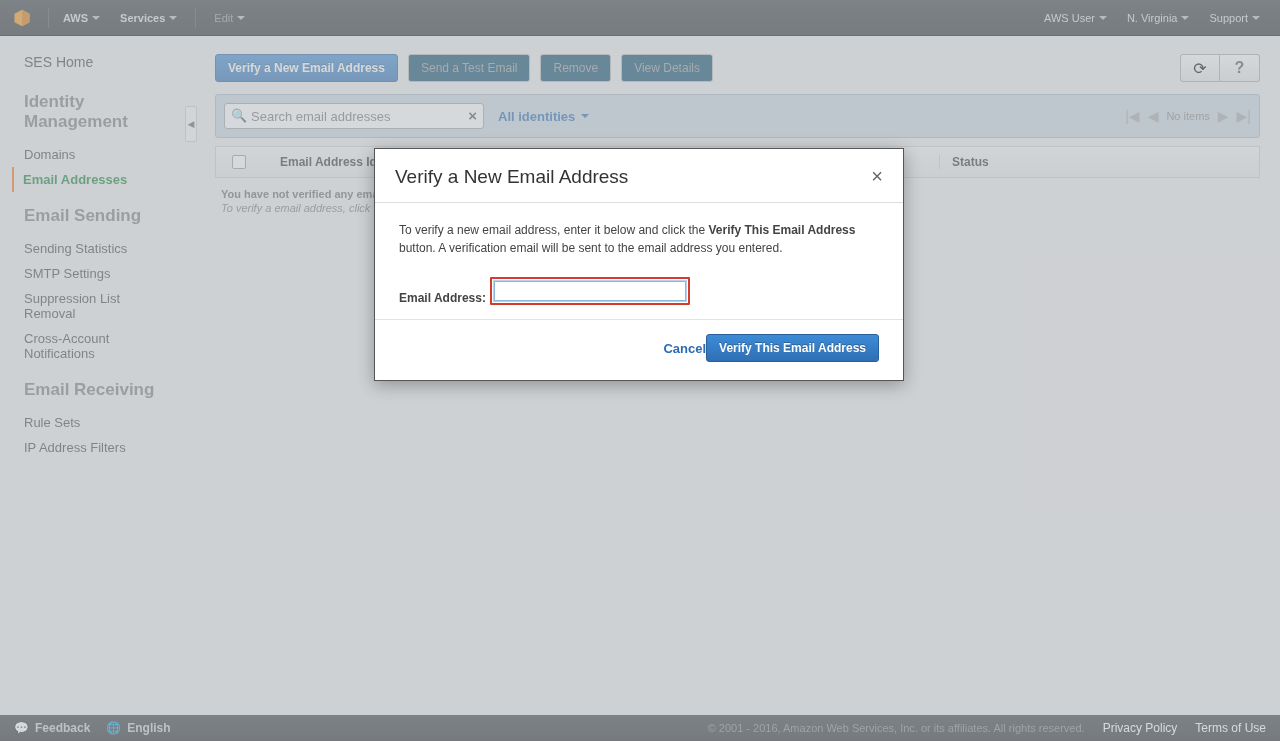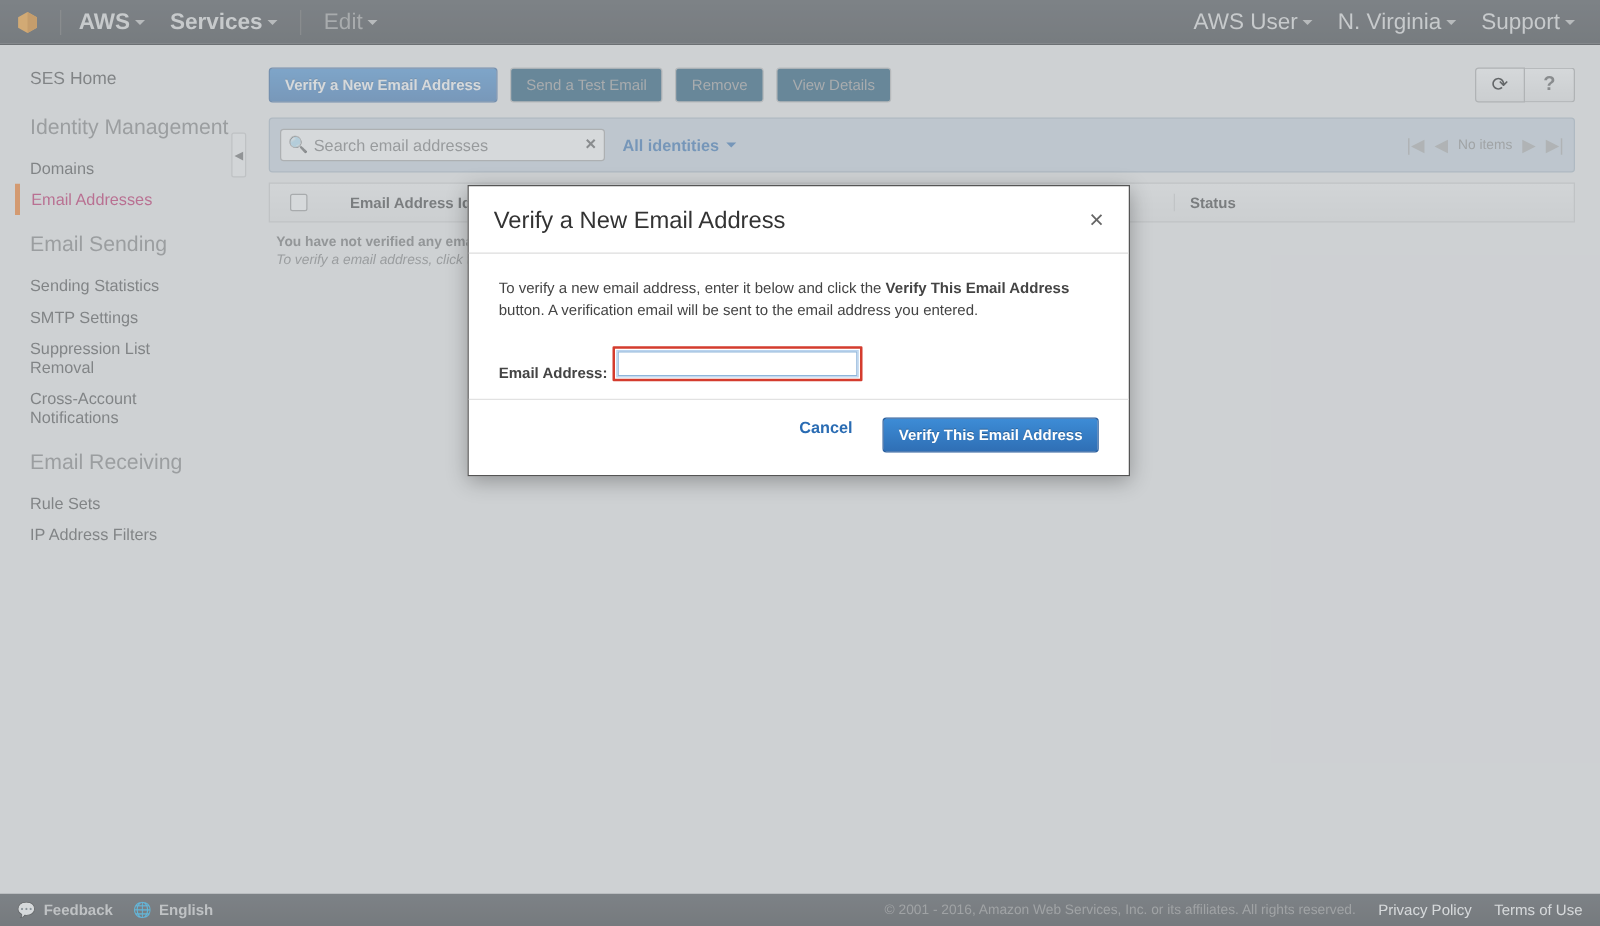--- a/index.html
+++ b/index.html
@@ -1,29 +1,29 @@
 <!DOCTYPE html>
 <html><head>
 <meta charset="utf-8">
 <style>
 *{margin:0;padding:0;box-sizing:border-box;font-family:Arial,Helvetica,sans-serif}
 body{width:1280px;height:741px;overflow:hidden;background:#ededed;position:relative}
-.topbar{height:36px;background:linear-gradient(#3b3f44,#2d3135);display:flex;align-items:center;color:#ccc;font-size:18px;padding:0 12px;border-bottom:1px solid #15171a}
+.topbar{height:36px;background:linear-gradient(#3b3f44,#2d3135);display:flex;align-items:center;color:#ccc;font-size:11px;padding:0 12px;border-bottom:1px solid #15171a}
 .cube-icon{width:20px;height:20px;margin-right:10px;display:inline-block}
 .topbar .nav{display:flex;align-items:center;gap:4px}
 .topbar .nav-item{color:#ddd;font-weight:bold;padding:4px 8px;display:flex;align-items:center;gap:4px;cursor:pointer}
 .topbar .sep{width:1px;height:20px;background:#555;margin:0 6px}
 .topbar .right{margin-left:auto;display:flex;gap:4px}
 .caret{width:0;height:0;border-left:4px solid transparent;border-right:4px solid transparent;border-top:4px solid #bbb;display:inline-block}
 .main{display:flex;height:679px}
 .sidebar{width:195px;padding:18px 12px 0 24px;font-size:13px;color:#444}
 .sidebar .home{font-size:14px;color:#444;margin-bottom:22px}
-.sidebar .section-h{color:#7d7d7d;font-size:17px;margin:14px 0 10px;font-weight:normal}
+.sidebar .section-h{color:#7d7d7d;font-size:17px;margin:14px 0 10px;font-weight:bold}
 .sidebar .item{padding:5px 0;color:#444;cursor:pointer;font-size:13px}
-.sidebar .item.active{color:#be185d;font-weight:normal;border-left:4px solid #f97316;margin-left:-12px;padding-left:9px}
+.sidebar .item.active{color:#15803d;font-weight:bold;border-left:2px solid #f97316;margin-left:-12px;padding-left:9px}
 .content{flex:1;position:relative;padding:18px 20px}
 .collapse-handle{position:absolute;left:-10px;top:70px;width:12px;height:36px;background:#f5f5f5;border:1px solid #ccc;border-radius:2px;display:flex;align-items:center;justify-content:center;font-size:9px;color:#666;cursor:pointer}
 .toolbar{display:flex;gap:10px;align-items:center}
 .btn{padding:6px 12px;border-radius:3px;font-size:12px;border:1px solid;cursor:pointer}
 .btn-primary{background:linear-gradient(#3d8cd6,#2f6fb5);color:#fff;border-color:#2a5f9e;font-weight:bold;text-shadow:0 -1px 0 rgba(0,0,0,.25)}
 .btn-disabled{background:#0c4a6e;color:#9b9b9b;border-color:#b8b8b8;cursor:default}
 .toolbar .right{margin-left:auto;display:flex;gap:0}
 .icon-btn{width:40px;height:28px;border:1px solid #aaa;background:linear-gradient(#fdfdfd,#e6e6e6);display:flex;align-items:center;justify-content:center;cursor:pointer}
 .icon-btn:first-child{border-radius:3px 0 0 3px}
 .icon-btn:last-child{border-radius:0 3px 3px 0;border-left:none}
@@ -52,21 +52,21 @@
 .modal-head{padding:16px 20px 14px;border-bottom:1px solid #ddd;display:flex;align-items:center}
 .modal-head h2{font-size:19px;color:#333;font-weight:normal}
 .modal-head .close{margin-left:auto;font-size:20px;color:#666;cursor:pointer}
 .modal-body{padding:18px 24px 14px;font-size:12px;color:#444;border-bottom:1px solid #e2e2e2}
 .modal-body p{line-height:1.5}
 .modal-body p b{font-weight:bold}
 .field-row{margin-top:20px;display:flex;align-items:flex-end;gap:4px}
 .field-row label{font-weight:bold;font-size:12px}
 .field-row .input-frame{border:2px solid #d43c2e;padding:2px;border-radius:1px}
 .field-row input{width:192px;height:20px;border:1px solid #8fb5da;background:#fff;padding:0 4px;outline:1px solid #b9d3ee}
-.modal-foot{padding:14px 24px 18px;display:flex;justify-content:flex-end;gap:24px}
+.modal-foot{padding:14px 24px 18px;display:flex;justify-content:flex-end;align-items:center;}
 .modal-foot .cancel{color:#2a6cb3;font-size:13px;font-weight:bold;cursor:pointer}
 </style>
 </head>
 <body>
 
 <div class="topbar">
   <span class="cube-icon">
     <svg viewBox="0 0 24 24" width="20" height="20">
         <path fill="#f7981d" d="M12 2l9 5v10l-9 5-9-5V7z"></path>
         <path fill="#d97b0b" d="M12 2v20l9-5V7z"></path>

